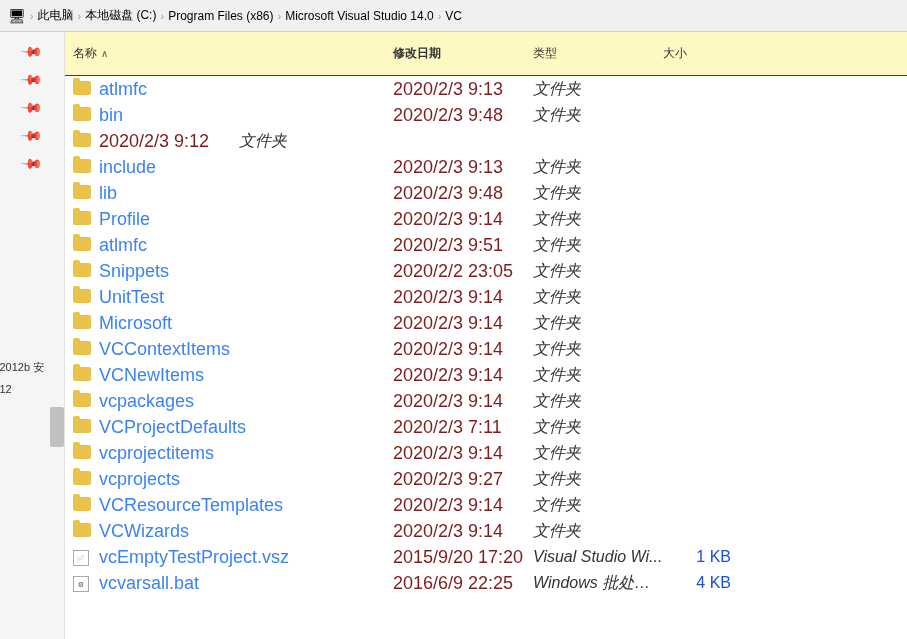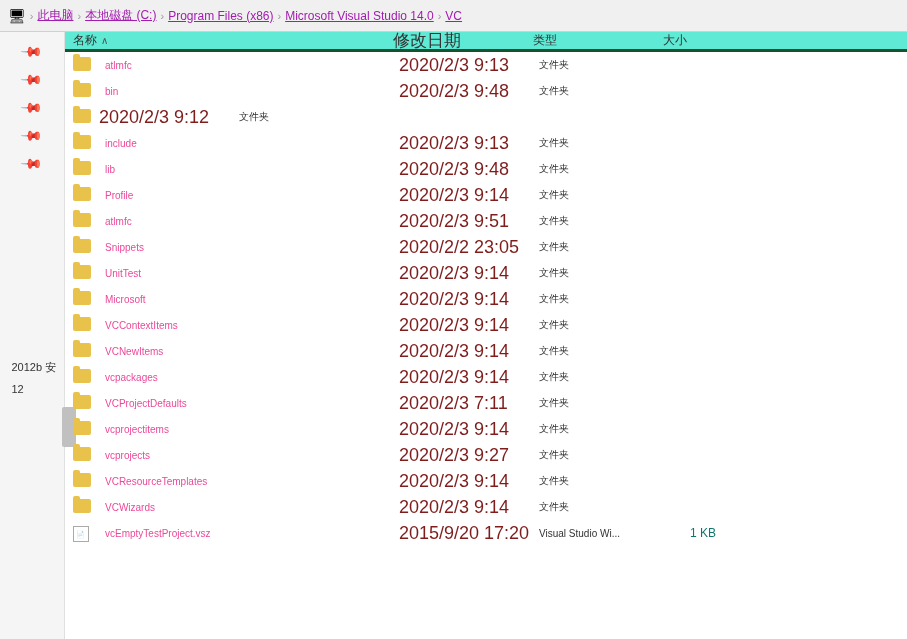--- a/index.html
+++ b/index.html
@@ -22,23 +22,22 @@
       border-bottom: 1px solid #d0d0d0;
       display: flex;
       align-items: center;
       padding: 0 8px;
       gap: 4px;
     }
     .breadcrumb-item {
       display: flex;
       align-items: center;
       gap: 4px;
-      color: #a21caf;
+      color: #000000;
       font-size: 12px;
-      text-decoration: underline;
     }
     .breadcrumb-sep {
       color: #999;
       font-size: 11px;
     }
 
     
     .main-layout {
       display: flex;
       flex: 1;
@@ -66,21 +65,21 @@
       font-size: 14px;
       cursor: pointer;
       transform: rotate(45deg);
     }
     .sidebar-text-area {
       width: 65px;
       margin-top: 180px;
       display: flex;
       flex-direction: column;
       align-items: flex-start;
-      padding-left: 12px;
+      padding-left: 0;
       gap: 8px;
     }
     .sidebar-text {
       font-size: 11px;
       color: #333;
       white-space: nowrap;
     }
     .sidebar-scroll {
       width: 14px;
       height: 40px;
@@ -94,41 +93,41 @@
     .file-area {
       flex: 1;
       overflow-y: auto;
       overflow-x: hidden;
     }
 
     
     .column-header {
       display: flex;
       align-items: center;
-      height: 20px;
-      border-bottom: 3px solid #14532d;
-      background: #5eead4;
+      height: 44px;
+      border-bottom: 1px solid #14532d;
+      background: #fef9c3;
       padding-left: 8px;
       position: sticky;
       top: 0;
       z-index: 10;
     }
     .col-name {
       width: 320px;
       display: flex;
       align-items: center;
       gap: 4px;
       font-size: 12px;
       color: #333;
     }
     .col-sort-arrow {
       font-size: 10px;
       color: #555;
     }
-    .col-date { width: 140px; font-size: 17px; color: #333; }
+    .col-date { width: 140px; font-size: 12px; color: #333; font-weight: bold; }
     .col-type { width: 130px; font-size: 12px; color: #333; }
     .col-size { width: 80px; font-size: 12px; color: #333; }
 
     
     .file-row {
       display: flex;
       align-items: center;
       height: 26px;
       padding-left: 8px;
       cursor: pointer;
@@ -152,30 +151,29 @@
       position: absolute;
       top: -3px;
       left: 0;
       width: 7px;
       height: 4px;
       background: #e8c24a;
       border-radius: 2px 2px 0 0;
     }
     .file-name {
       width: 294px;
-      font-size: 10px;
-      color: #ec4899;
+      font-size: 18px;
+      color: #3b82f6;
       overflow: hidden;
       text-overflow: ellipsis;
       white-space: nowrap;
-      margin-left: 6px;
     }
     .file-date { width: 140px; font-size: 18px; color: #7f1d1d; }
-    .file-type { width: 130px; font-size: 10px; color: #333; overflow: hidden; text-overflow: ellipsis; white-space: nowrap; }
-    .file-size { width: 80px; font-size: 12px; color: #0f766e; text-align: center; padding-right: 12px; }
+    .file-type { width: 130px; font-size: 16px; color: #333; overflow: hidden; text-overflow: ellipsis; white-space: nowrap; font-style: italic; }
+    .file-size { width: 80px; font-size: 16px; color: #1d4ed8; text-align: right; padding-right: 12px; }
   </style>
 </head>
 <body>
 
 <div class="breadcrumb-bar">
 
   <span style="font-size:14px;">🖥</span>
   <span class="breadcrumb-sep">›</span>
   <span class="breadcrumb-item">此电脑</span>
   <span class="breadcrumb-sep">›</span>
@@ -341,15 +339,22 @@
           <div class="file-type">文件夹</div>
           <div class="file-size"></div>
         </div>
         <div class="file-row">
           <div class="file-icon"><span style="display: inline-block; width: 16px; height: 16px; background: rgb(255, 255, 255); border: 1px solid rgb(170, 170, 170); font-size: 7px; line-height: 16px; text-align: center; color: rgb(85, 85, 85);">📄</span></div>
           <div class="file-name">vcEmptyTestProject.vsz</div>
           <div class="file-date">2015/9/20 17:20</div>
           <div class="file-type">Visual Studio Wi...</div>
           <div class="file-size">1 KB</div>
         </div>
+        <div class="file-row">
+          <div class="file-icon"><span style="display: inline-block; width: 16px; height: 16px; background: rgb(255, 255, 255); border: 1px solid rgb(170, 170, 170); font-size: 7px; line-height: 16px; text-align: center; color: rgb(85, 85, 85);">⚙</span></div>
+          <div class="file-name">vcvarsall.bat</div>
+          <div class="file-date">2016/6/9 22:25</div>
+          <div class="file-type">Windows 批处理...</div>
+          <div class="file-size">4 KB</div>
+        </div>
       </div>
   </div>
 </div>
 
 </body></html>

